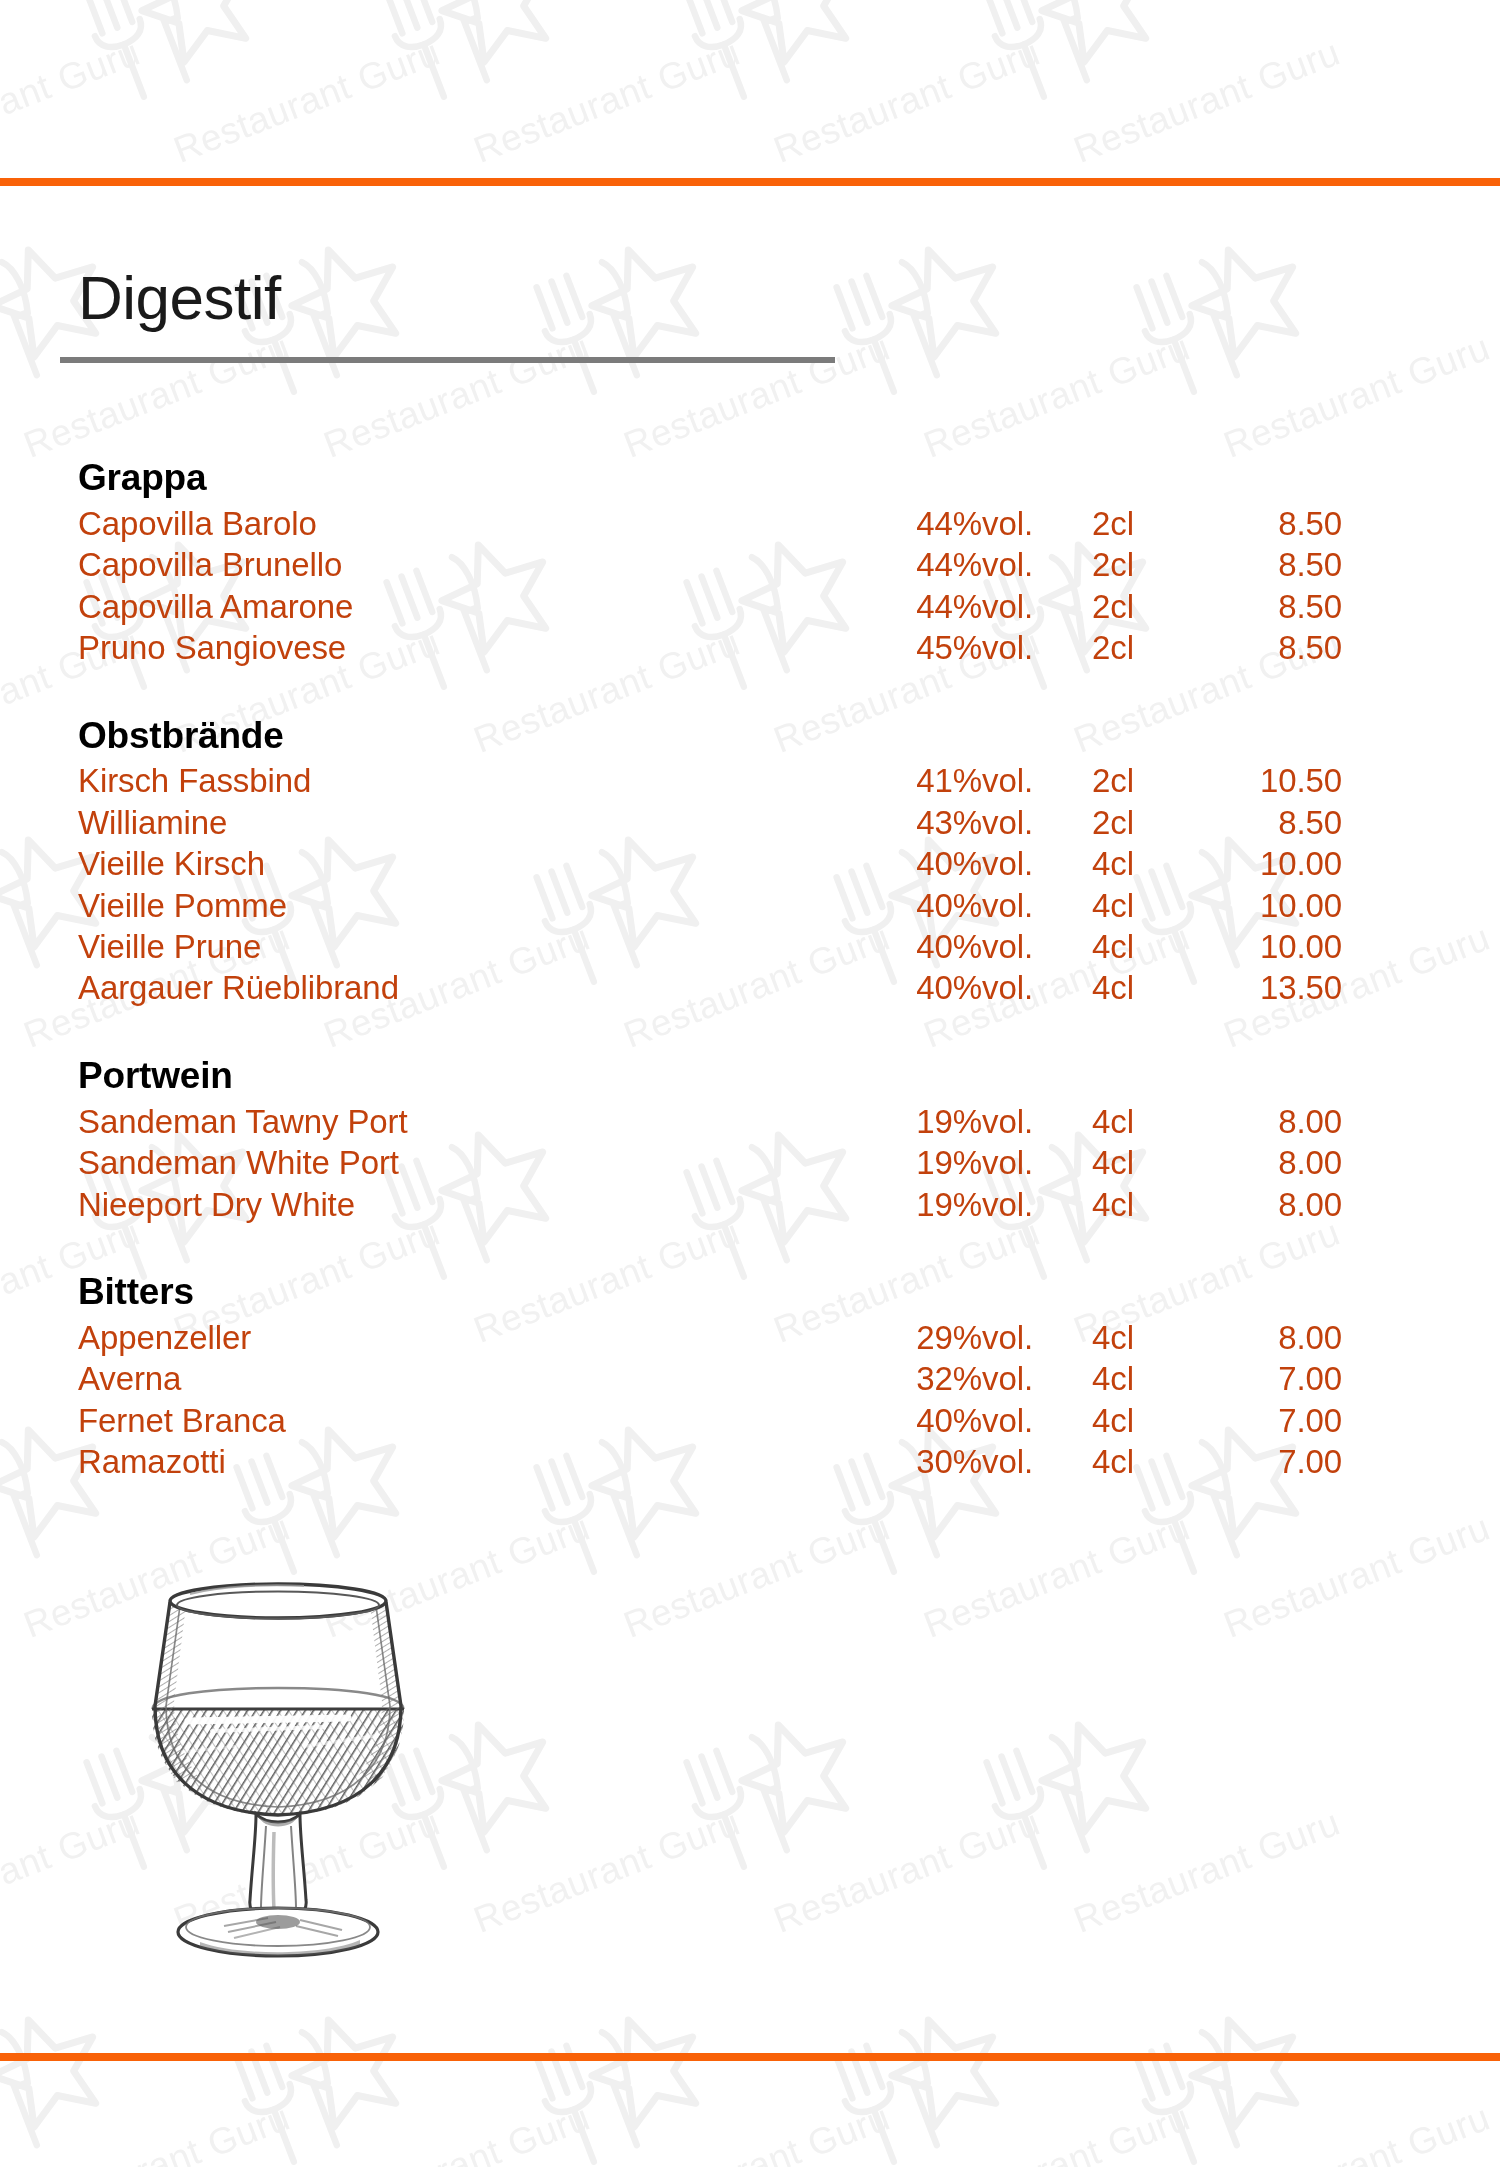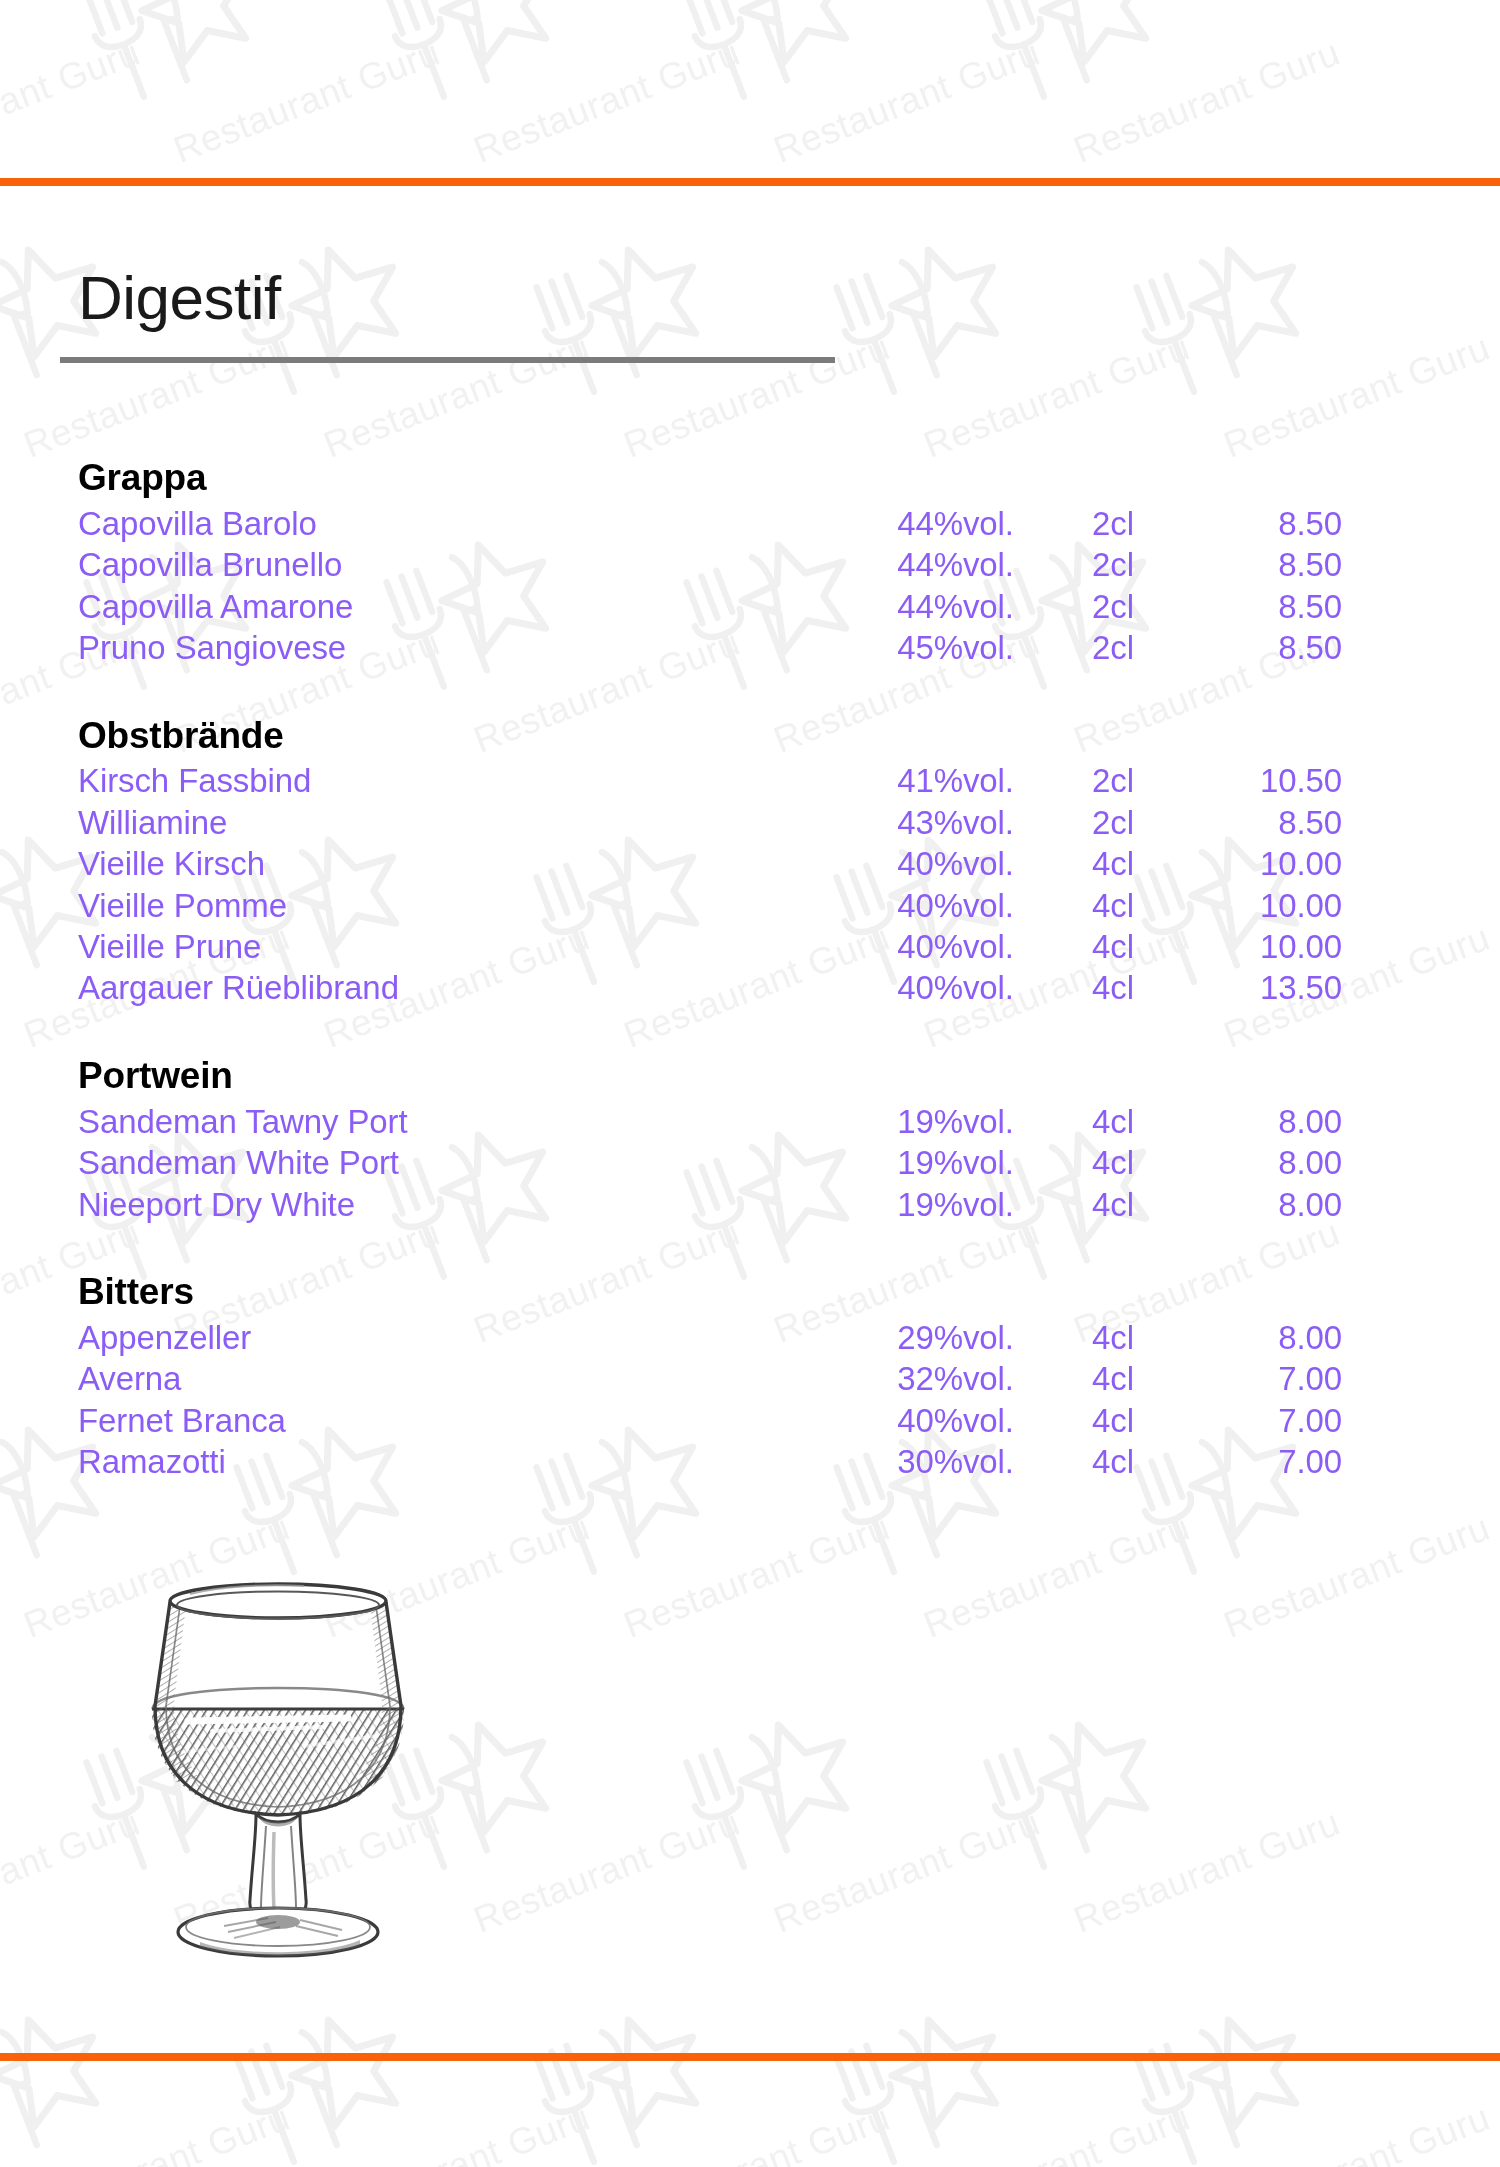--- a/index.html
+++ b/index.html
@@ -67,25 +67,25 @@
 
   .section-heading{
     font-size:37px;font-weight:700;color:#000;
     line-height:1.24;letter-spacing:-0.2px;
     margin:0 0 2px 0;
   }
 
   .menu-row{
     display:flex;align-items:baseline;
     line-height:1.255;
-    font-size:33px;color:#8b5cf6;
+    font-size:33px;color:#c2410c;
     letter-spacing:-0.1px;
   }
   .col-name{flex:0 0 800px;white-space:nowrap;}
-  .col-abv{flex:0 0 155px;text-align:center;white-space:nowrap;}
+  .col-abv{flex:0 0 155px;text-align:right;white-space:nowrap;}
   .col-size{flex:0 0 160px;text-align:center;white-space:nowrap;}
   .col-price{flex:1 1 auto;text-align:right;padding-right:78px;white-space:nowrap;}
 
   
   #brandy-glass-illustration{
     position:absolute;left:128px;top:1570px;
     width:300px;height:400px;z-index:2;
   }
 </style>
 </head>

